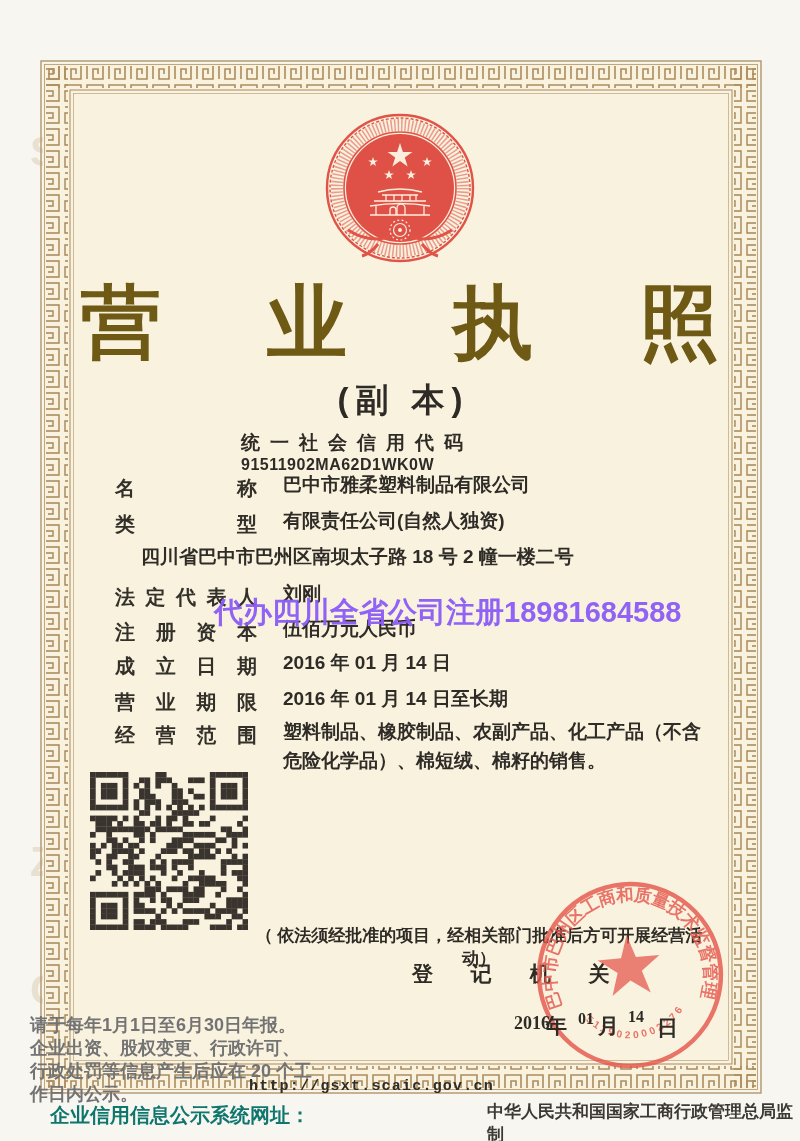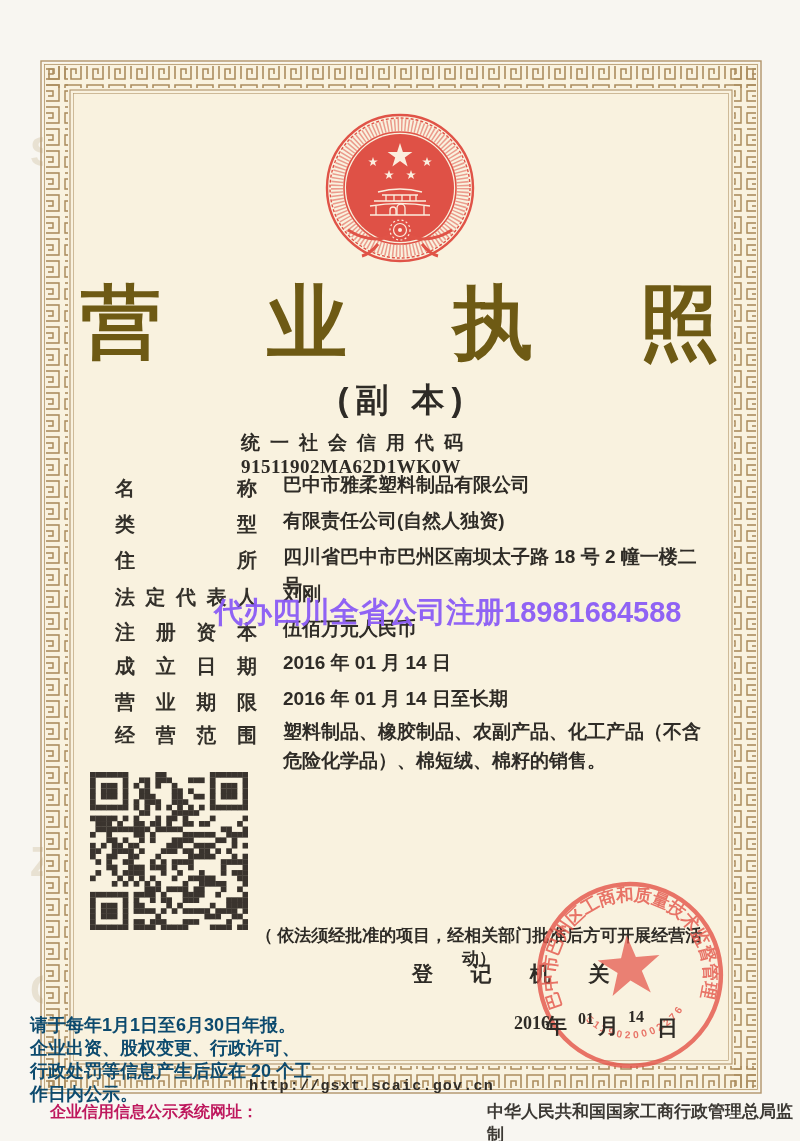--- a/index.html
+++ b/index.html
@@ -13,21 +13,21 @@
   .frame{position:absolute;left:40px;top:60px;}
   
   .emblem{position:absolute;left:312px;top:112px;}
   
   .title{position:absolute;left:0;right:0;top:270px;text-align:center;font-size:80px;
          font-weight:700;color:#6e5a14;letter-spacing:42px;text-indent:42px;}
   .subtitle{position:absolute;left:0;right:0;top:378px;text-align:center;font-size:33px;
             font-weight:700;color:#2e2b26;letter-spacing:7px;text-indent:7px;}
   .codeline{position:absolute;left:233px;top:430px;display:flex;align-items:baseline;flex-direction:column;}
   .codeline .lbl{font-size:19px;font-weight:700;letter-spacing:10px;color:#2e2b26;}
-  .codeline .val{font-family:Liberation Serif, serif;font-size:19px;font-weight:700;
+  .codeline .val{font-family:Liberation Sans, sans-serif;font-size:16px;font-weight:700;
                  letter-spacing:.5px;margin-left:8px;color:#2e2b26;}
   
   .row{position:absolute;left:115px;width:600px;display:flex;}
   .row .flabel{width:142px;min-width:142px;font-size:20px;font-weight:700;color:#33302a;
                text-align:justify;text-align-last:justify;padding-top:5px;}
   .row .fvalue{margin-left:26px;font-size:19px;font-weight:700;color:#2f2c27;
                max-width:450px;line-height:29px;}
   .r1{top:470px;} .r2{top:506px;} .r3{top:542px;} .r4{top:579px;}
   .r5{top:614px;} .r6{top:648px;} .r7{top:684px;} .r8{top:717px;}
   
@@ -45,22 +45,22 @@
   .dt{position:absolute;font-weight:700;color:#2e2b26;}
   .dt.num{font-family:"Liberation Serif",serif;font-weight:700;}
   .d-year{left:514px;top:1013px;font-size:18px;text-align:right;}
   .d-ycn{left:546px;top:1012px;font-size:21px;}
   .d-month{left:578px;top:1010px;font-size:16px;}
   .d-mcn{left:598px;top:1012px;font-size:21px;}
   .d-day{left:628px;top:1008px;font-size:16px;}
   .d-dcn{left:657px;top:1014px;font-size:21px;}
   
   .foot-left{position:absolute;left:30px;top:1014px;font-size:18px;font-weight:600;
-             color:#0c4a6e;line-height:23px;white-space:nowrap;}
-  .site-label{position:absolute;left:50px;top:1102px;font-size:16px;font-weight:600;color:#be185d;}
+             color:#737373;line-height:23px;white-space:nowrap;}
+  .site-label{position:absolute;left:50px;top:1102px;font-size:20px;font-weight:600;color:#0f766e;}
   .site-url{position:absolute;left:216px;top:1078px;font-size:15px;font-weight:700;
             font-family:"Liberation Mono","DejaVu Sans Mono",monospace;letter-spacing:1.2px;color:#2f2c27;margin-left:33px;}
   .foot-right{position:absolute;left:487px;top:1100px;font-size:17px;font-weight:600;color:#3c3934;}
 </style>
 </head>
 <body>
 
 <div class="page">
 
   <div class="sec-wm w1">SZ·JUZ?GJGSZ·HZ</div>
@@ -132,21 +132,20 @@
 
   <div class="row r2">
     <span class="flabel">类型</span>
     <span class="fvalue">有限责任公司(自然人独资)</span>
   </div>
   <div class="row r1">
     <span class="flabel">名称</span>
     <span class="fvalue">巴中市雅柔塑料制品有限公司</span>
   </div>
   <div class="row r3">
-    <span class="flabel">住所</span>
     <span class="fvalue">四川省巴中市巴州区南坝太子路 18 号 2 幢一楼二号</span>
   </div>
   <div class="row r4">
     <span class="flabel">法定代表人</span>
     <span class="fvalue">刘刚</span>
   </div>
   <div class="row r5">
     <span class="flabel">注册资本</span>
     <span class="fvalue">伍佰万元人民币</span>
   </div>

